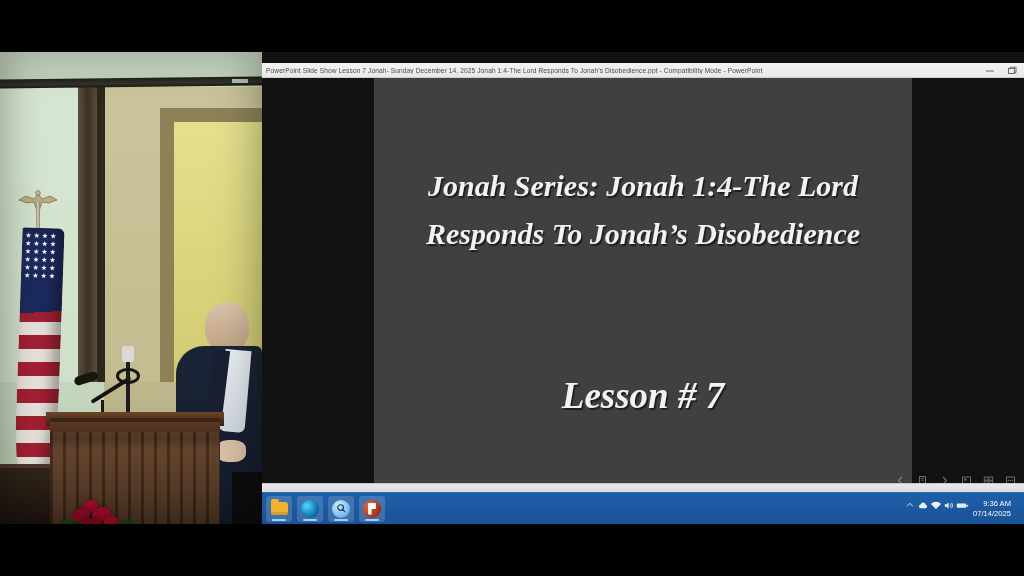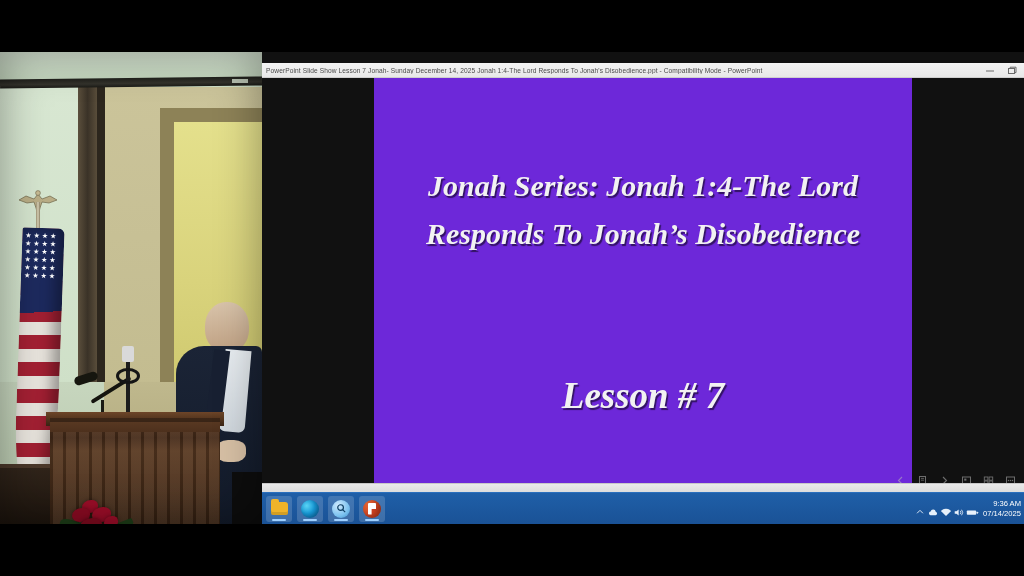--- a/index.html
+++ b/index.html
@@ -234,21 +234,21 @@
   }
   .win-btn svg { display:block; }
 
   
   #slide-stage {
     position:absolute; left:0; top:26px; width:762px; height:414px;
     background:#111111;
   }
   #slide {
     position:absolute; left:112px; top:0px; width:538px; height:406px;
-    background:#6d28d9;
+    background:#404040;
     overflow:hidden;
   }
   .slide-title {
     position:absolute;
     left: 6px; top: 84px; width: 526px;
     text-align:center;
     font-family: "Liberation Serif", "DejaVu Serif", serif;
     font-weight: 700; font-style: italic;
     font-size: 30px; line-height: 1.59;
     color:#F2F2F2;
@@ -329,22 +329,22 @@
     width:18px; height:18px; border-radius:50%;
     background: conic-gradient(from 200deg, #d04423 0deg, #e2602f 120deg, #c03a1c 240deg, #d04423 360deg);
     position:relative; box-shadow: inset -2px -2px 4px rgba(0,0,0,.25);
   }
   .ico-ppt::after{
     content:""; position:absolute; left:5px; top:3px; width:8px; height:12px;
     background:#fff; border-radius:1px;
     clip-path: polygon(0 0, 100% 0, 100% 55%, 45% 55%, 45% 100%, 0 100%);
   }
   #tb-tray {
-    margin-left:auto; display:flex; align-items:flex-end; gap:0;
-    padding-right:0; color:#e8f1fb;
+    margin-left:auto; display:flex; align-items:flex-start; gap:0;
+    padding-right:10px; color:#e8f1fb;
   }
   .tray-ico { width:13px; height:13px; display:flex; align-items:center; justify-content:center; }
   .tray-ico svg{ display:block; }
   #tb-clock {
     text-align:right; line-height:10px; padding-left:4px; padding-right:3px;
     color:#ffffff;
   }
   #tb-clock div { font-size:7.6px; white-space:nowrap; }
 </style>
 </head>

